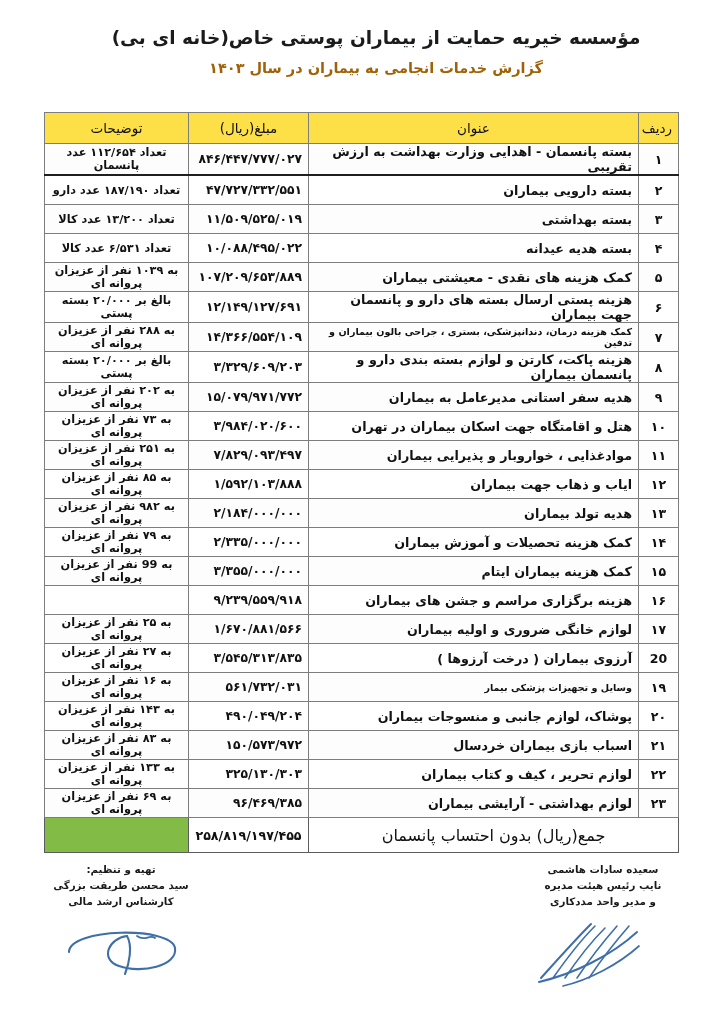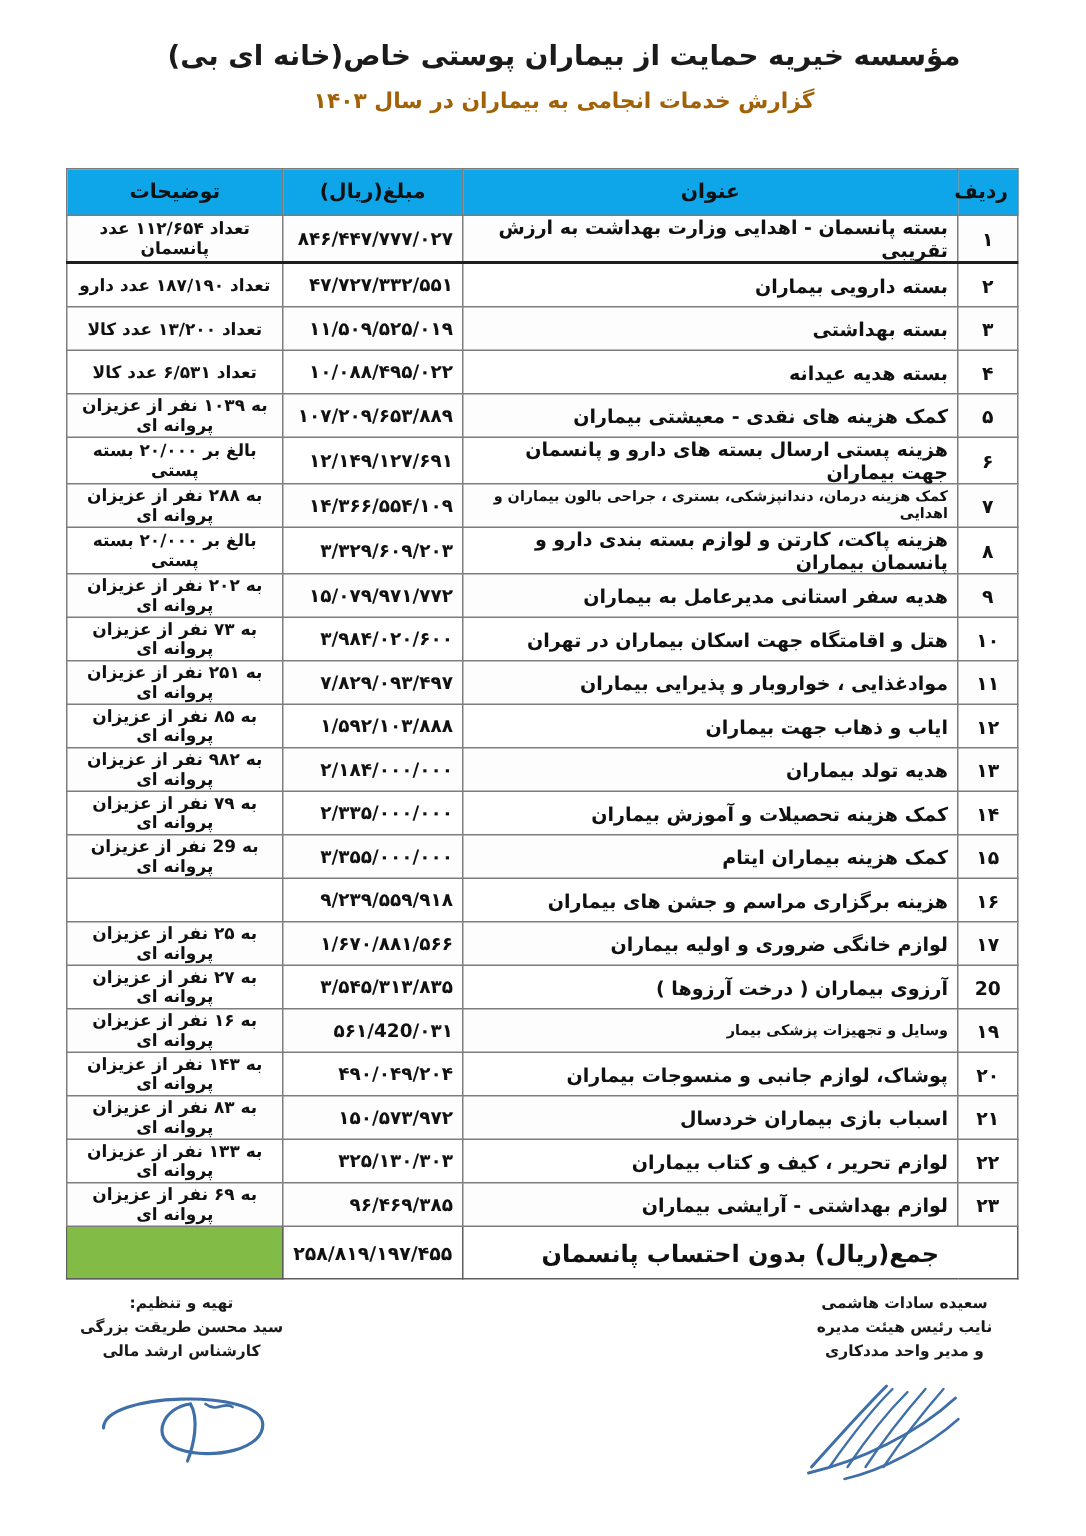--- a/index.html
+++ b/index.html
@@ -60,23 +60,23 @@
     border: 1.5px solid #4a4a4a;
   }
   table.report th,
   table.report td {
     border: 1px solid #7d7d7d;
     padding: 0 6px;
     vertical-align: middle;
   }
 
   thead th {
-    background: #0ea5e9;
+    background: #fde047;
     color: #111;
-    font-weight: bold;
+    font-weight: normal;
     font-size: 13.5px;
     height: 30px;
     text-align: center;
     border: 1px solid #5c5c5c;
   }
 
   col.c-rowno   { width: 40px; }
   col.c-title   { width: 330px; }
   col.c-amount  { width: 120px; }
   col.c-desc    { width: 144px; }
@@ -122,21 +122,21 @@
 
   
   tr.total-row td {
     background: #82bb46;
     height: 34px;
     border: 1px solid #5c5c5c;
   }
   tr.total-row td.total-label {
     text-align: center;
     font-size: 16px;
-    font-weight: bold;
+    font-weight: normal;
     color: #111;
   }
   tr.total-row td.total-amount {
     text-align: center;
     font-size: 12.6px;
     font-weight: bold;
     color: #111;
   }
   tr.total-row td.total-blank { background: #82bb46; }
 
@@ -237,21 +237,21 @@
             <td class="desc">به ۱۰۳۹ نفر از عزیزان پروانه ای</td>
           </tr>
           <tr>
             <td class="rowno">۶</td>
             <td class="title">هزینه پستی ارسال بسته های دارو و پانسمان جهت بیماران</td>
             <td class="amount">۱۲/۱۴۹/۱۲۷/۶۹۱</td>
             <td class="desc">بالغ بر ۲۰/۰۰۰ بسته پستی</td>
           </tr>
           <tr>
             <td class="rowno">۷</td>
-            <td class="title small">کمک هزینه درمان، دندانپزشکی، بستری ، جراحی بالون بیماران و اهدایی</td>
+            <td class="title small">کمک هزینه درمان، دندانپزشکی، بستری ، جراحی بالون بیماران و تدفین</td>
             <td class="amount">۱۴/۳۶۶/۵۵۴/۱۰۹</td>
             <td class="desc">به ۲۸۸ نفر از عزیزان پروانه ای</td>
           </tr>
           <tr>
             <td class="rowno">۸</td>
             <td class="title">هزینه پاکت، کارتن و لوازم بسته بندی دارو و پانسمان بیماران</td>
             <td class="amount">۳/۳۲۹/۶۰۹/۲۰۳</td>
             <td class="desc">بالغ بر ۲۰/۰۰۰ بسته پستی</td>
           </tr>
           <tr>
@@ -287,21 +287,21 @@
           <tr>
             <td class="rowno">۱۴</td>
             <td class="title">کمک هزینه تحصیلات و آموزش بیماران</td>
             <td class="amount">۲/۳۳۵/۰۰۰/۰۰۰</td>
             <td class="desc">به ۷۹ نفر از عزیزان پروانه ای</td>
           </tr>
           <tr>
             <td class="rowno">۱۵</td>
             <td class="title">کمک هزینه بیماران ایتام</td>
             <td class="amount">۳/۳۵۵/۰۰۰/۰۰۰</td>
-            <td class="desc">به 29 نفر از عزیزان پروانه ای</td>
+            <td class="desc">به 99 نفر از عزیزان پروانه ای</td>
           </tr>
           <tr>
             <td class="rowno">۱۶</td>
             <td class="title">هزینه برگزاری مراسم و جشن های بیماران</td>
             <td class="amount">۹/۲۳۹/۵۵۹/۹۱۸</td>
             <td class="desc"></td>
           </tr>
           <tr>
             <td class="rowno">۱۷</td>
             <td class="title">لوازم خانگی ضروری و اولیه بیماران</td>
@@ -310,21 +310,21 @@
           </tr>
           <tr>
             <td class="rowno">20</td>
             <td class="title">آرزوی بیماران ( درخت آرزوها )</td>
             <td class="amount">۳/۵۴۵/۳۱۳/۸۳۵</td>
             <td class="desc">به ۲۷ نفر از عزیزان پروانه ای</td>
           </tr>
           <tr>
             <td class="rowno">۱۹</td>
             <td class="title small">وسایل و تجهیزات پزشکی بیمار</td>
-            <td class="amount">۵۶۱/420/۰۳۱</td>
+            <td class="amount">۵۶۱/۷۳۲/۰۳۱</td>
             <td class="desc">به ۱۶ نفر از عزیزان پروانه ای</td>
           </tr>
           <tr>
             <td class="rowno">۲۰</td>
             <td class="title">پوشاک، لوازم جانبی و منسوجات بیماران</td>
             <td class="amount">۴۹۰/۰۴۹/۲۰۴</td>
             <td class="desc">به ۱۴۳ نفر از عزیزان پروانه ای</td>
           </tr>
           <tr>
             <td class="rowno">۲۱</td>

